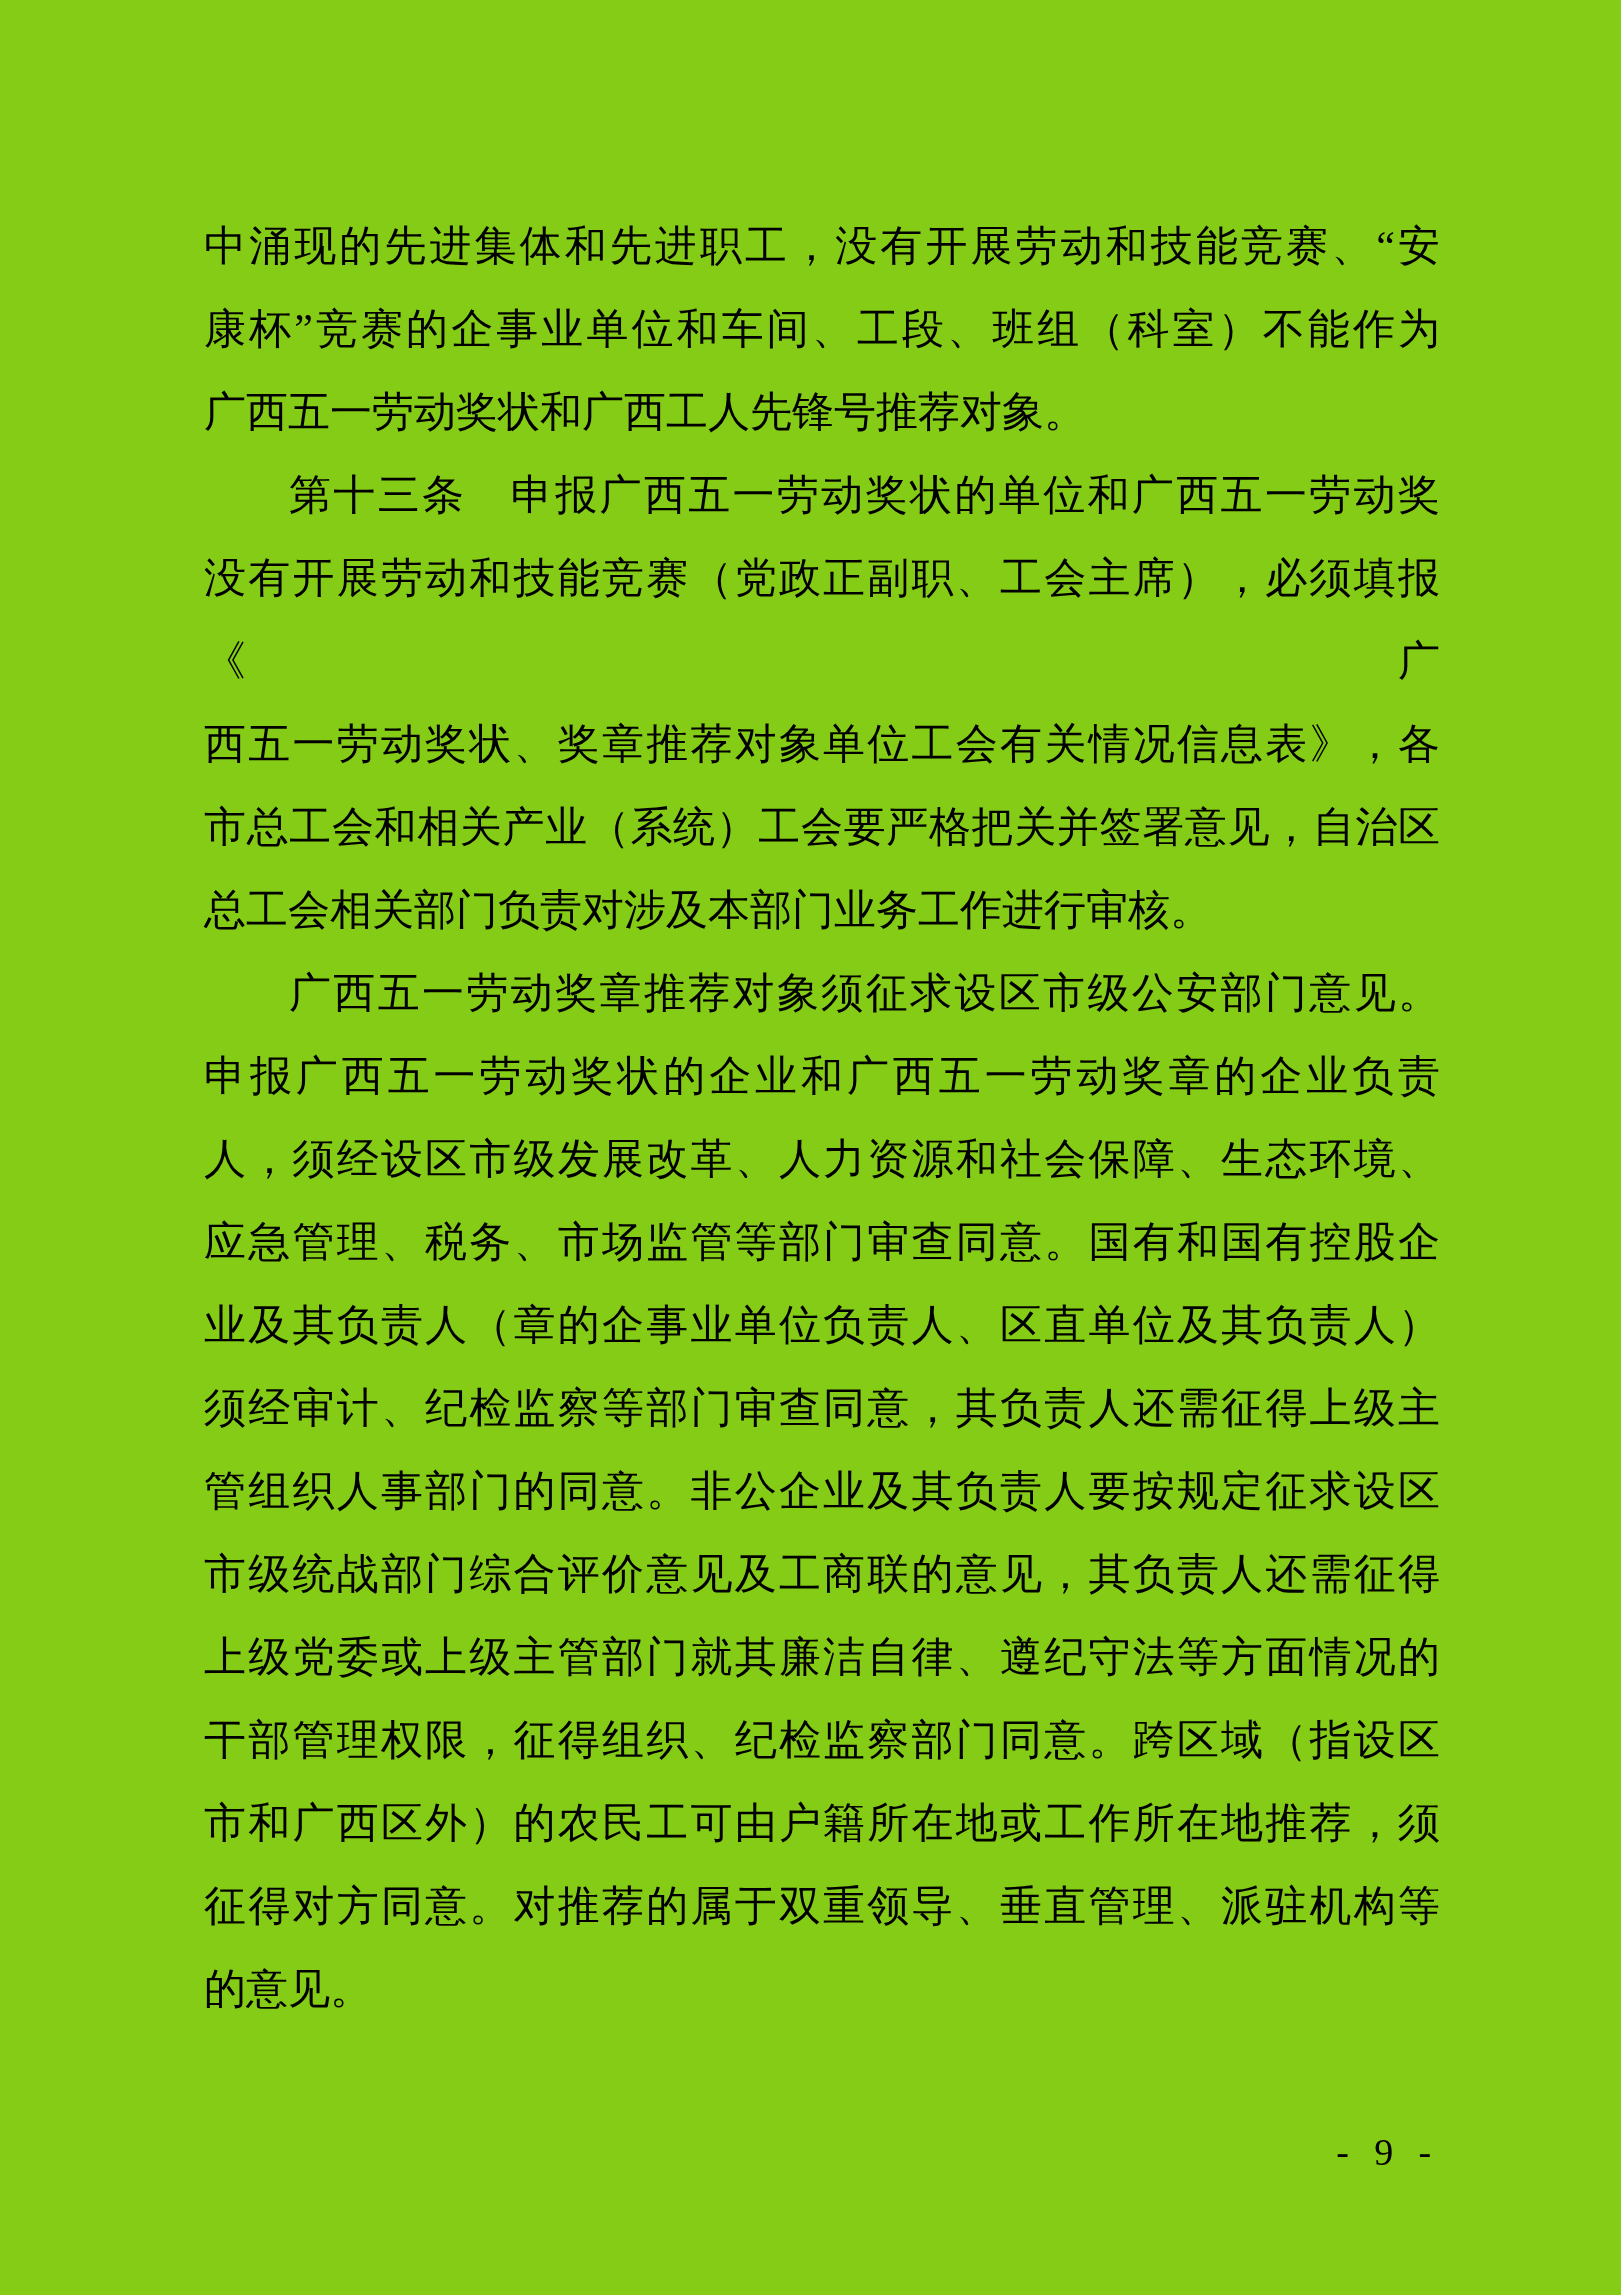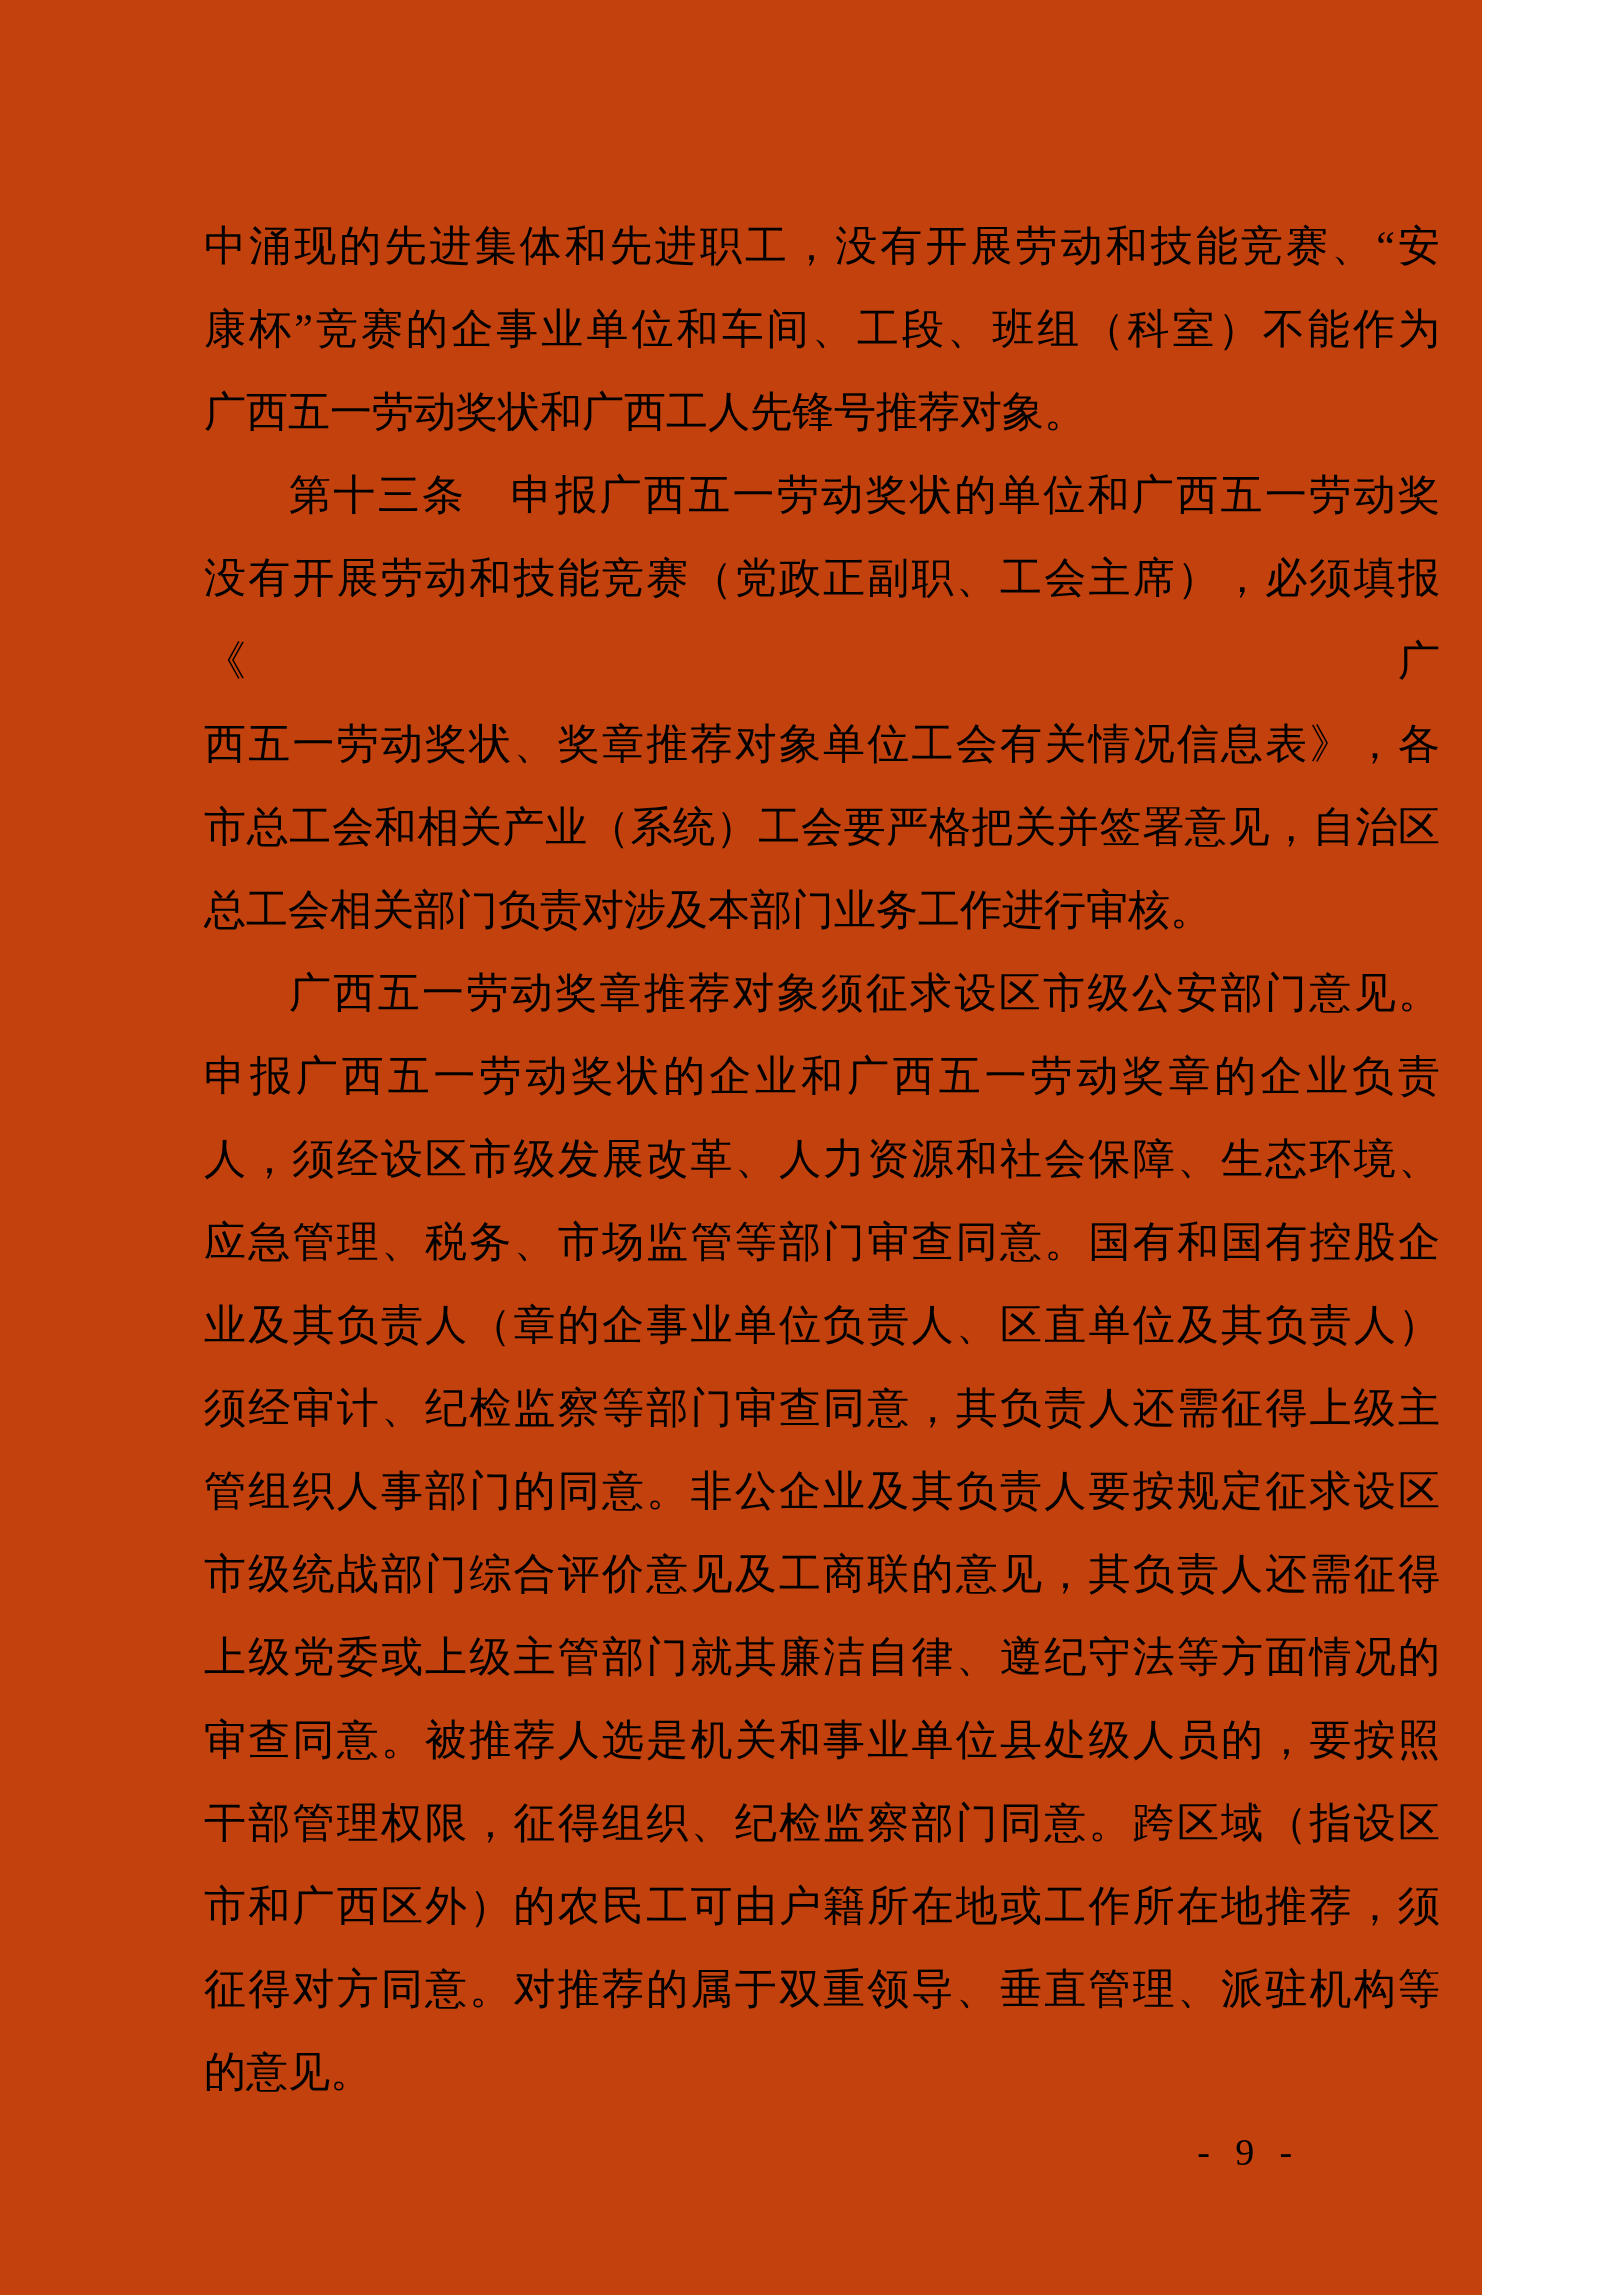--- a/index.html
+++ b/index.html
@@ -6,23 +6,23 @@
     margin: 0;
     padding: 0;
   }
   body {
     width: 1621px;
     height: 2295px;
     background: #ffffff;
   }
   .page {
     position: relative;
-    width: 1482px;
+    width: 1621px;
     height: 2295px;
-    background: #c2410c;
+    background: #84cc16;
     color: #000000;
     font-family: "Liberation Serif", "DejaVu Serif", serif;
     overflow: hidden;
   }
   .doc {
     position: absolute;
     left: 204px;
     top: 205px;
     width: 1236px;
     font-size: 42px;
@@ -78,21 +78,20 @@
     <section class="para">
       <div class="line fill indent"><span>广西五一劳动奖章推荐对象须征求设区市级公安部门意见。</span></div>
       <div class="line fill"><span>申报广西五一劳动奖状的企业和广西五一劳动奖章的企业负责</span></div>
       <div class="line fill"><span>人，须经设区市级发展改革、人力资源和社会保障、生态环境、</span></div>
       <div class="line fill"><span>应急管理、税务、市场监管等部门审查同意。国有和国有控股企</span></div>
       <div class="line fill"><span>业及其负责人（章的企事业单位负责人、区直单位及其负责人）</span></div>
       <div class="line fill"><span>须经审计、纪检监察等部门审查同意，其负责人还需征得上级主</span></div>
       <div class="line fill"><span>管组织人事部门的同意。非公企业及其负责人要按规定征求设区</span></div>
       <div class="line fill"><span>市级统战部门综合评价意见及工商联的意见，其负责人还需征得</span></div>
       <div class="line fill"><span>上级党委或上级主管部门就其廉洁自律、遵纪守法等方面情况的</span></div>
-      <div class="line fill"><span>审查同意。被推荐人选是机关和事业单位县处级人员的，要按照</span></div>
       <div class="line fill"><span>干部管理权限，征得组织、纪检监察部门同意。跨区域（指设区</span></div>
       <div class="line fill"><span>市和广西区外）的农民工可由户籍所在地或工作所在地推荐，须</span></div>
       <div class="line fill"><span>征得对方同意。对推荐的属于双重领导、垂直管理、派驻机构等</span></div>
       <div class="line end"><span>的意见。</span></div>
     </section>
 
   </main>
 
   <footer class="pageno">- 9 -</footer>
 </div>

